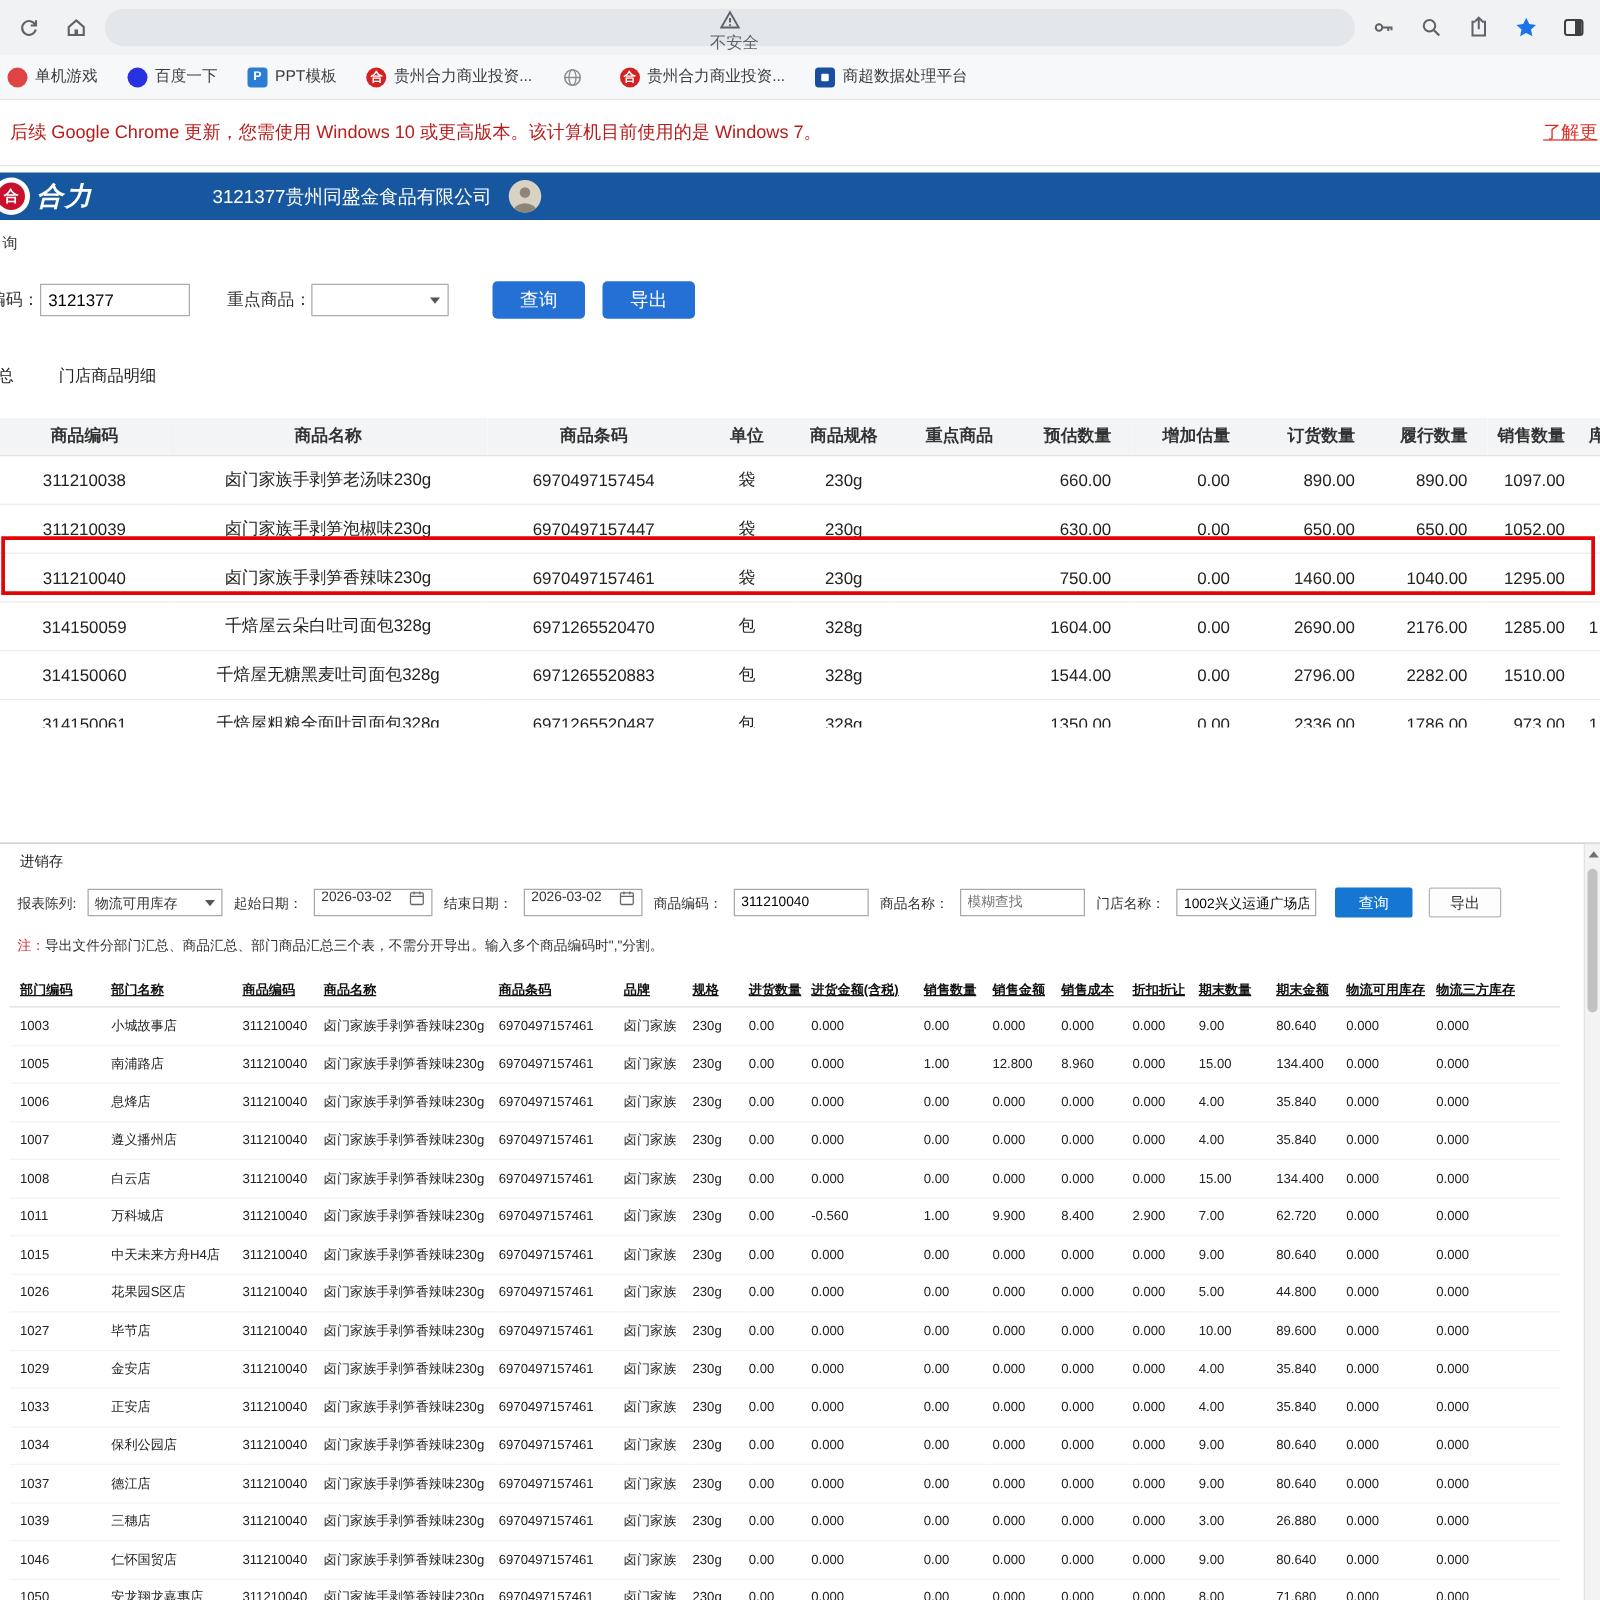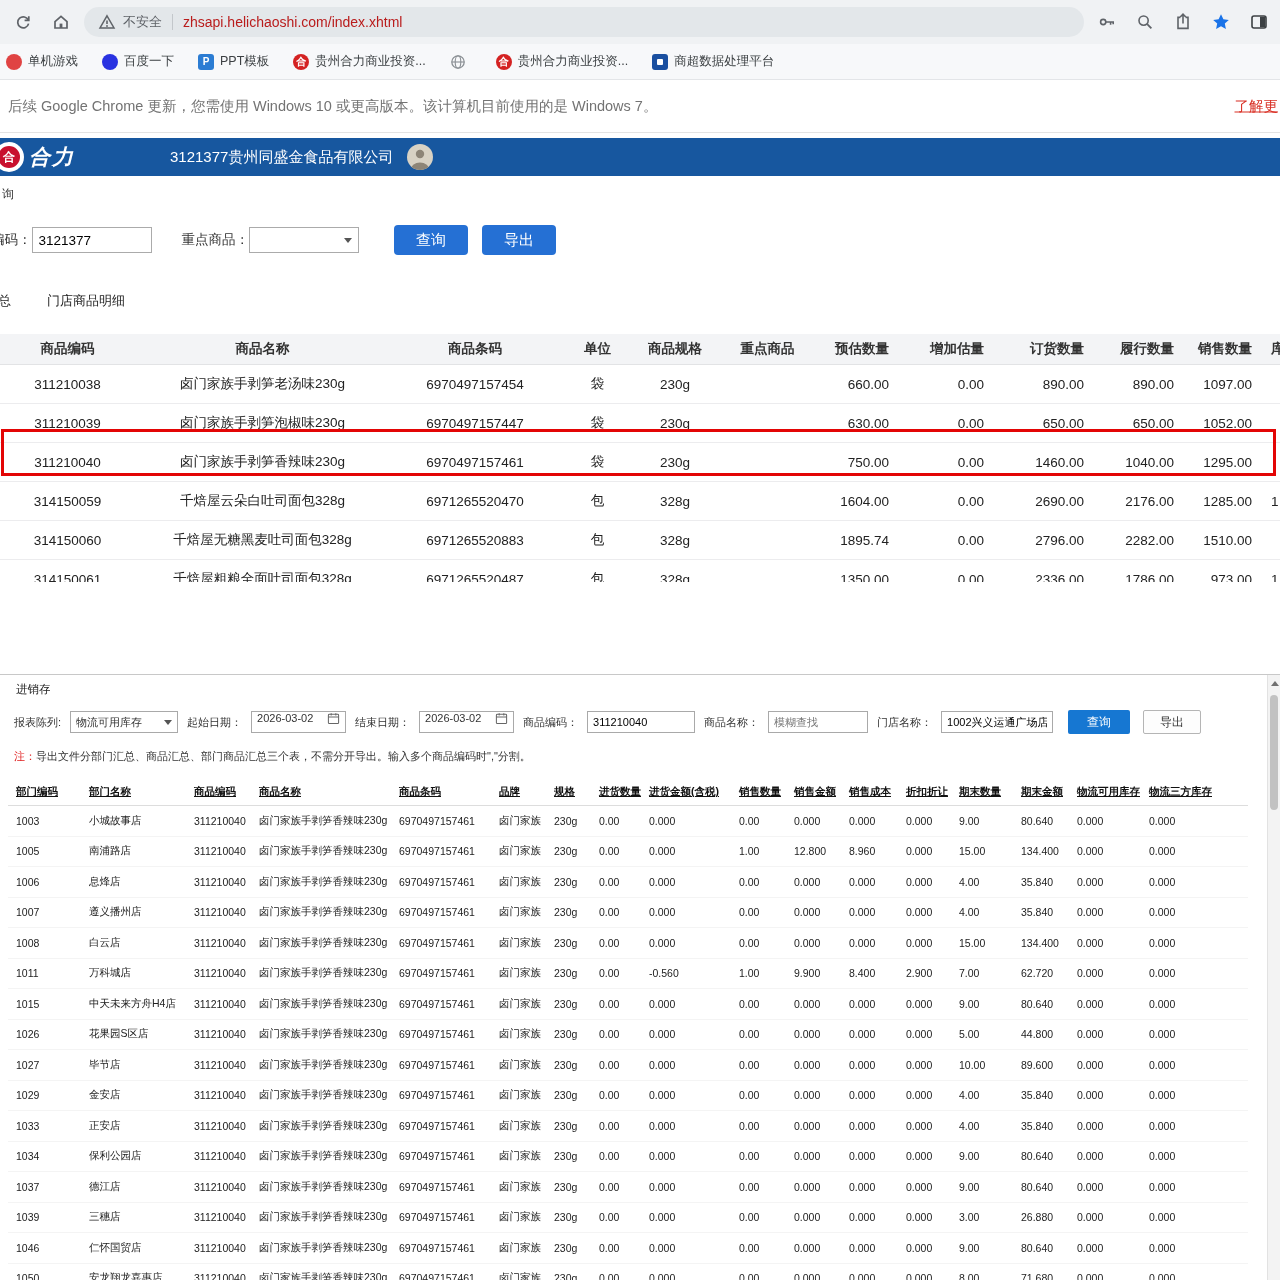--- a/index.html
+++ b/index.html
@@ -5,21 +5,21 @@
   html,body{margin:0;padding:0;}
   body{width:1280px;height:1280px;overflow:hidden;background:#fff;
        font-family:"Liberation Sans", sans-serif;color:#222;}
   #app{position:relative;width:1280px;height:1280px;overflow:hidden;background:#fff;}
 
   
   #toolbar{position:absolute;top:0;left:0;width:1280px;height:44px;background:#f0f2f4;}
   .tb-icon{position:absolute;top:5px;width:34px;height:34px;display:flex;align-items:center;justify-content:center;border-radius:50%;}
   #reload-btn{left:6px;} #home-btn{left:44px;}
   #omnibox{position:absolute;left:84px;top:7px;width:1000px;height:30px;border-radius:15px;
-           background:#e3e7ea;display:flex;align-items:center;padding:0 14px;box-sizing:border-box;}
+           background:#e3e7ea;display:flex;align-items:center;padding:0 14px;box-sizing:border-box;flex-direction:column;}
   .sec-label{font-size:13px;color:#5f6368;margin-left:7px;}
   .omni-div{width:1px;height:16px;background:#c3c7cb;margin:0 10px;}
   .url-text{font-size:14px;color:#b91c1c;white-space:nowrap;}
   #toolbar-right{position:absolute;right:4px;top:5px;display:flex;gap:4px;}
   #toolbar-right .tb-icon{position:static;}
 
   
   #bookmarks{position:absolute;top:44px;left:0;width:1280px;height:36px;background:#f7f8fa;
              border-bottom:1px solid #e3e5e8;display:flex;align-items:center;padding-left:6px;
              gap:24px;font-size:12.5px;color:#3c4043;box-sizing:border-box;}
@@ -29,21 +29,21 @@
   .fav.square{border-radius:3px;}
   .fav-game{background:#e04343;}
   .fav-baidu{background:#2932e1;}
   .fav-ppt{background:#2b7cd3;}
   .fav-heli{background:#d42222;}
   .fav-plat{background:#1a4fa0;}
   .fav-dot{width:6px;height:6px;background:#fff;border-radius:1px;}
 
   
   #infobar{position:absolute;top:80px;left:0;width:1280px;height:52px;background:#fff;border-bottom:1px solid #e3e3e3;}
-  #infobar .msg{position:absolute;left:8px;top:50%;transform:translateY(-50%);font-size:14.5px;color:#737373;}
+  #infobar .msg{position:absolute;left:8px;top:50%;transform:translateY(-50%);font-size:14.5px;color:#b91c1c;}
   #infobar .learn{position:absolute;right:2px;top:50%;transform:translateY(-50%);font-size:14.5px;
                   color:#d93025;text-decoration:underline;white-space:nowrap;}
 
   
   #navbar{position:absolute;top:138px;left:0;width:1280px;height:38px;background:#17579f;
           display:flex;align-items:center;overflow:hidden;color:#fff;}
   .nav-logo{display:flex;align-items:center;margin-left:-6px;width:152px;flex:0 0 152px;}
   .logo-emblem{width:30px;height:30px;border-radius:50%;background:#fff;display:flex;align-items:center;
                justify-content:center;flex:0 0 30px;}
   .logo-emblem .inner{width:22px;height:22px;border-radius:50%;background:#c8102e;color:#fff;font-size:12px;
@@ -356,21 +356,21 @@
             <td>1285.00</td>
             <td>1</td>
           </tr>
           <tr>
             <td>314150060</td>
             <td>千焙屋无糖黑麦吐司面包328g</td>
             <td>6971265520883</td>
             <td>包</td>
             <td>328g</td>
             <td></td>
-            <td>1895.74</td>
+            <td>1544.00</td>
             <td>0.00</td>
             <td>2796.00</td>
             <td>2282.00</td>
             <td>1510.00</td>
             <td></td>
           </tr>
           <tr>
             <td>314150061</td>
             <td>千焙屋粗粮全面吐司面包328g</td>
             <td>6971265520487</td>

